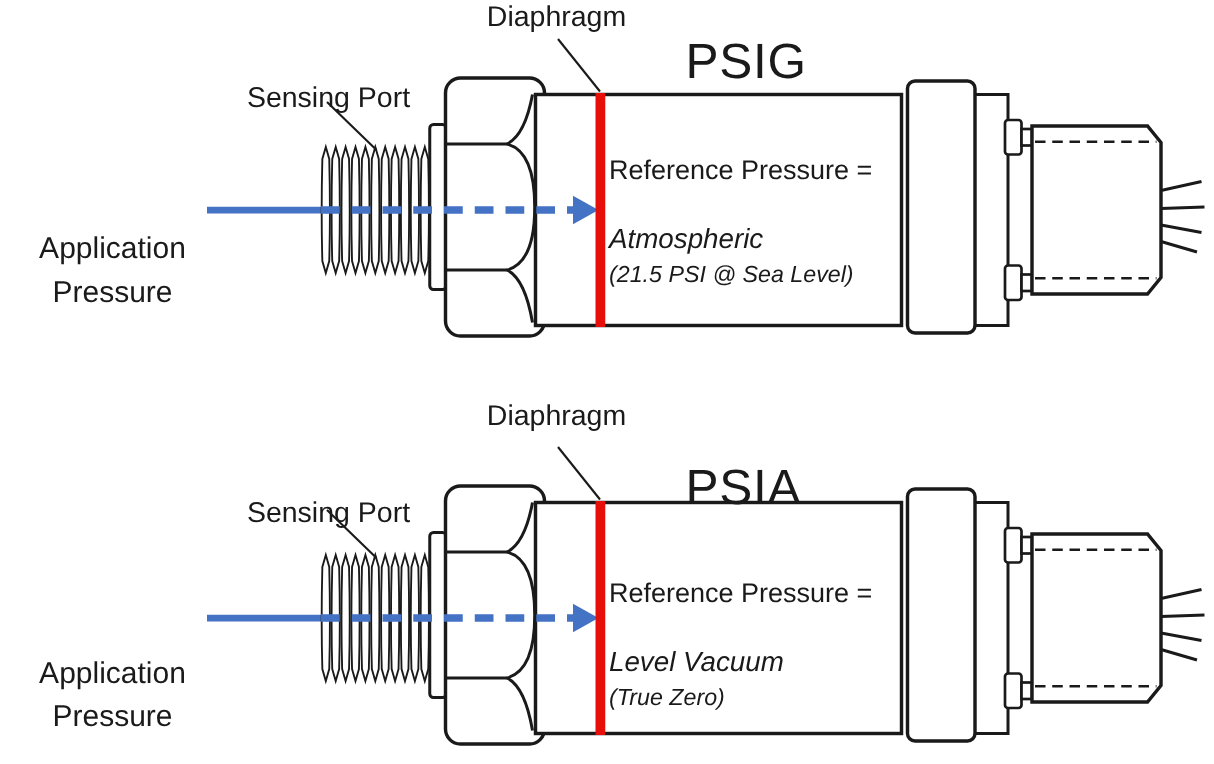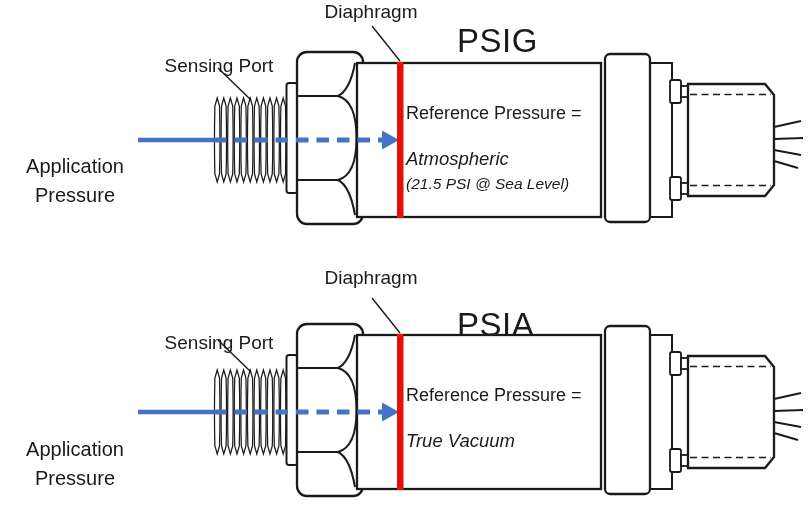--- a/index.html
+++ b/index.html
@@ -123,16 +123,17 @@
     <div class="ref-line2">Atmospheric</div>
     <div class="ref-line3">(21.5 PSI @ Sea Level)</div>
   </div>
 
   <div class="label lbl-diaphragm" id="psia-diaphragm">Diaphragm</div>
   <div class="label lbl-title" id="psia-title">PSIA</div>
   <div class="label lbl-sensing" id="psia-sensing">Sensing Port</div>
   <div class="label lbl-app" id="psia-app">Application Pressure</div>
   <div class="refblock" id="psia-ref">
     <div class="ref-line1">Reference Pressure =</div>
-    <div class="ref-line2">True Vacuum</div>
+    <div class="ref-line2">Level Vacuum</div>
+    <div class="ref-line3">(True Zero)</div>
   </div>
 
 </div>
 
 </body></html>

